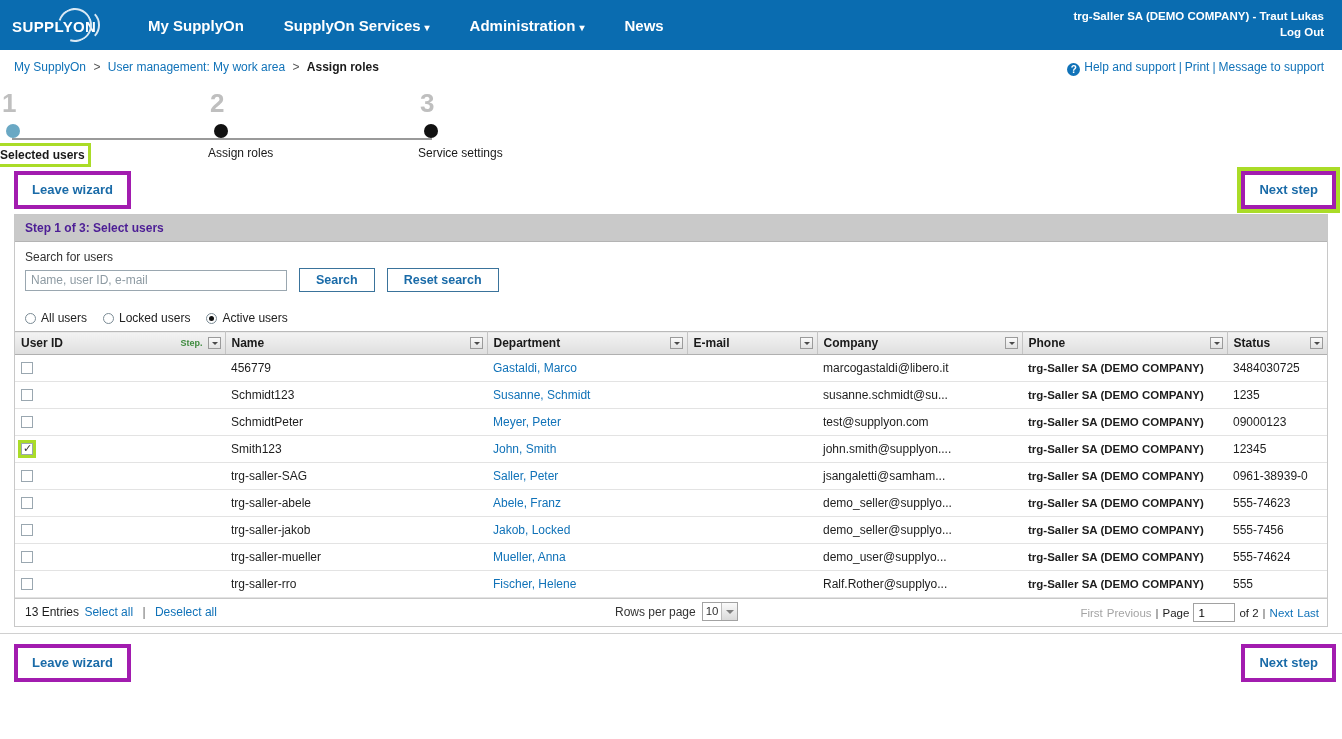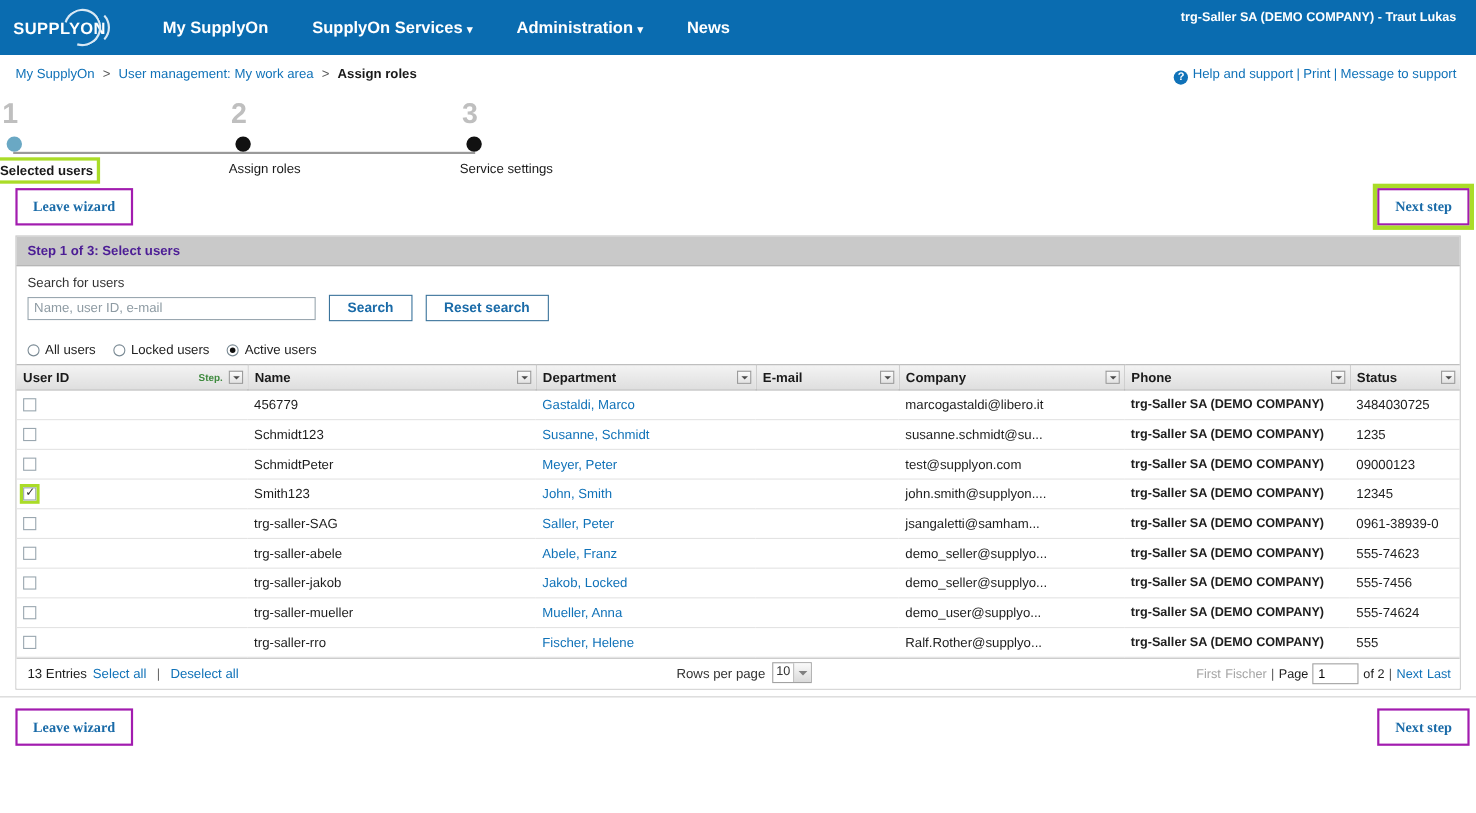--- a/index.html
+++ b/index.html
@@ -160,28 +160,28 @@
   #step3 { left: 424px; }
 
   
   .btnrow {
     position: relative;
     height: 46px;
     padding: 0 14px;
   }
   .btn {
     display: inline-block;
-    border: 2px solid #a21caf;
+    border: 4px solid #a21caf;
     background: #ffffff;
     color: #1a6ba8;
     font-size: 13px;
     font-weight: bold;
     padding: 8px 14px;
     cursor: pointer;
-    font-family: Liberation Serif, serif;
+    font-family: Liberation Sans, sans-serif;
     line-height: 14px;
   }
   .btn-left { position: absolute; left: 14px; top: 3px; }
   .btn-right { position: absolute; right: 6px; top: 3px; }
   .hl-green { outline: 4px solid #aadc28; }
 
   
   .panel {
     margin: 0 14px;
     border: 1px solid #c8c8c8;
@@ -397,20 +397,21 @@
     <span class="ring2"></span>
   </div>
   <div class="mainnav">
     <a href="#"><span>My SupplyOn</span></a>
     <a href="#"><span>SupplyOn Services</span><span class="caret">▾</span></a>
     <a href="#"><span>Administration</span><span class="caret">▾</span></a>
     <a href="#"><span>News</span></a>
   </div>
   <div class="userbox">
     <div>trg-Saller SA (DEMO COMPANY) - Traut Lukas</div>
+    <div><a href="#">Log Out</a></div>
   </div>
 </div>
 
 <div class="crumbrow">
   <a href="#">My SupplyOn</a>
   <span class="sep">&gt;</span>
   <a href="#">User management: My work area</a>
   <span class="sep">&gt;</span>
   <span class="current">Assign roles</span>
 
@@ -615,21 +616,21 @@
     </div>
     <div class="foot-mid">
       <span>Rows per page</span>
       <span class="rpp-select">
         <span>10</span>
         <span class="arrowbox"></span>
       </span>
     </div>
     <div class="foot-right">
       <span class="dis">First</span>
-      <span class="dis">Fischer</span>
+      <span class="dis">Previous</span>
       <span class="sep">|</span>
       <span class="lbl">Page</span>
       <input class="pageinput" type="text" value="1" style="">
       <span class="lbl">of 2</span>
       <span class="sep">|</span>
       <a href="#">Next</a>
       <a href="#">Last</a>
     </div>
   </div>
 </div>

